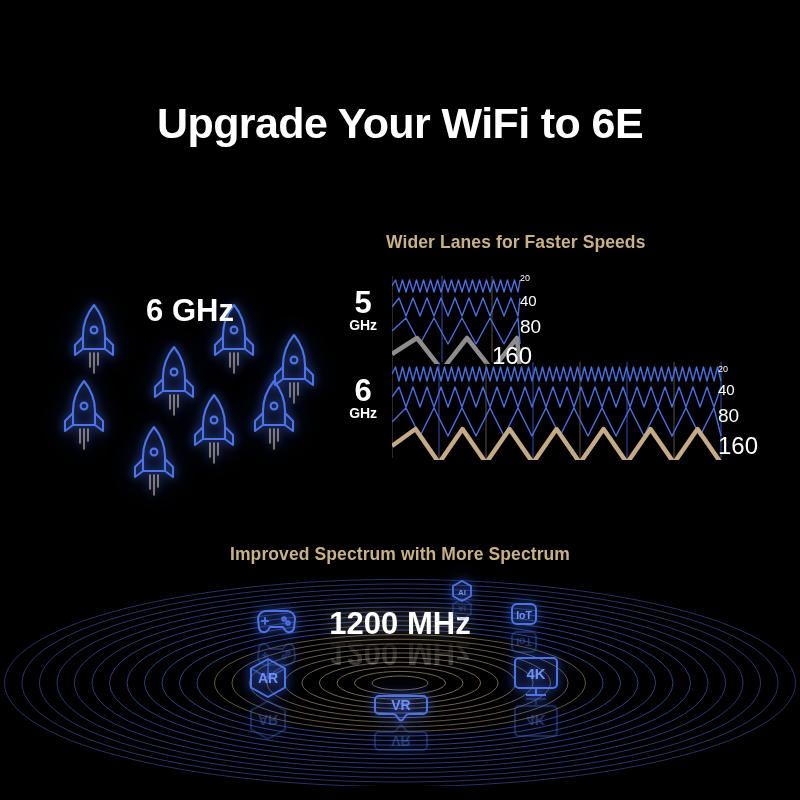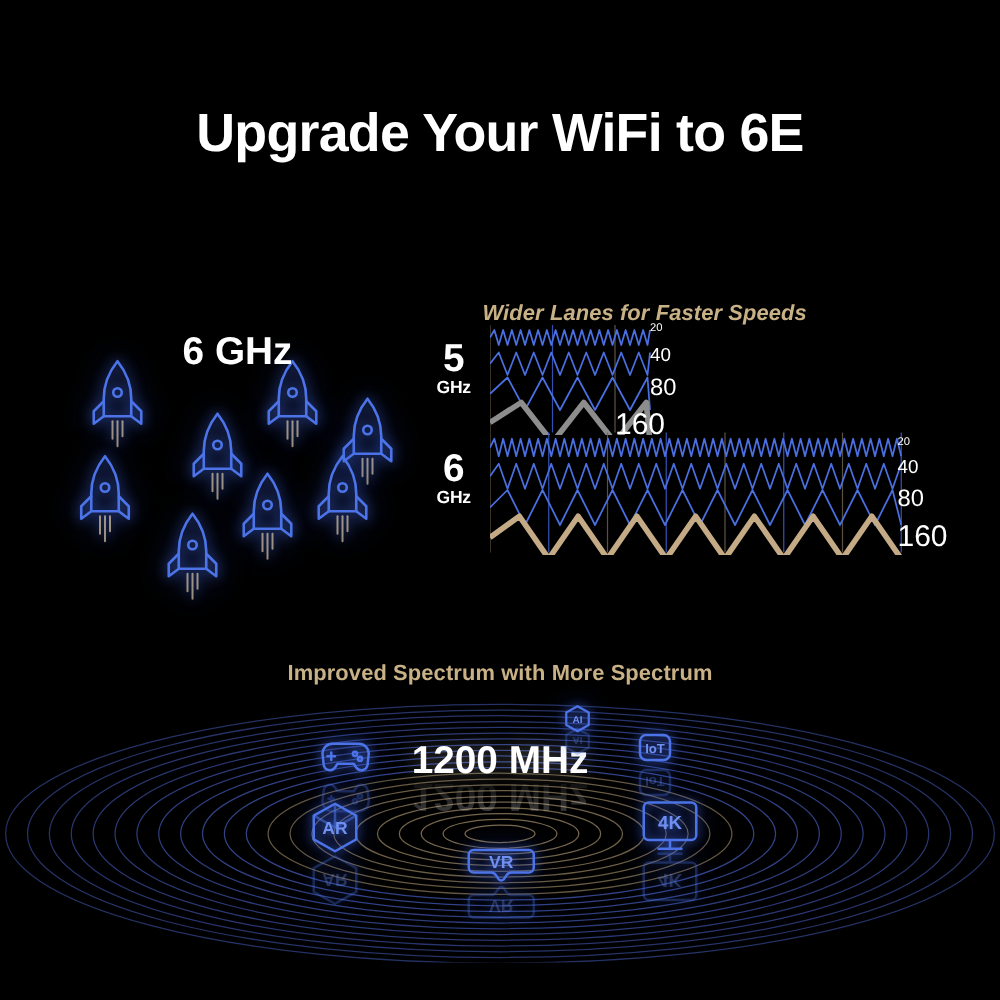--- a/index.html
+++ b/index.html
@@ -1,41 +1,41 @@
 <!DOCTYPE html>
 <html><head>
 <meta charset="utf-8">
 <style>
   html,body{margin:0;padding:0;background:#000;}
   body{
     width:800px;height:800px;overflow:hidden;
     font-family:"Liberation Sans", sans-serif;
     background:#000;color:#fff;position:relative;
   }
-  .stage{position:absolute;inset:0;width:800px;height:616px;}
+  .stage{position:absolute;inset:0;width:800px;height:616px;margin-top:16px;}
 
   
   .title{
     position:absolute;left:0;right:0;top:83px;text-align:center;
     font-size:43px;font-weight:700;letter-spacing:-0.6px;color:#ffffff;
   }
 
   
   .gold-head{
     position:absolute;font-size:17.5px;font-weight:700;color:#c9b186;
     letter-spacing:0.1px;white-space:nowrap;
   }
   #h-congestion{left:84px;top:226px;}
-  #h-lanes{left:386px;top:240px;font-style:italic;}
+  #h-lanes{left:386px;top:216px;}
   #h-capacity{left:0;right:0;top:528px;text-align:center;}
 
   
   .rockets{position:absolute;left:40px;top:255px;width:300px;height:230px;}
   .ghz6{
-    position:absolute;left:0;right:0;top:8px;text-align:center;
+    position:absolute;left:0;right:0;top:22px;text-align:center;
     font-size:31px;font-weight:700;color:#fff;z-index:6;
   }
   .rocket{position:absolute;width:52px;height:78px;}
   .rocket svg{display:block;width:52px;height:78px;
     filter:drop-shadow(0 0 5px rgba(70,110,230,.85)) drop-shadow(0 0 12px rgba(40,70,190,.5));}
 
   
   .lanes{position:absolute;left:335px;top:250px;width:450px;height:200px;}
   .band-label{position:absolute;color:#fff;text-align:center;width:52px;}
   .band-label .big{display:block;font-size:31px;font-weight:700;line-height:.95;}

